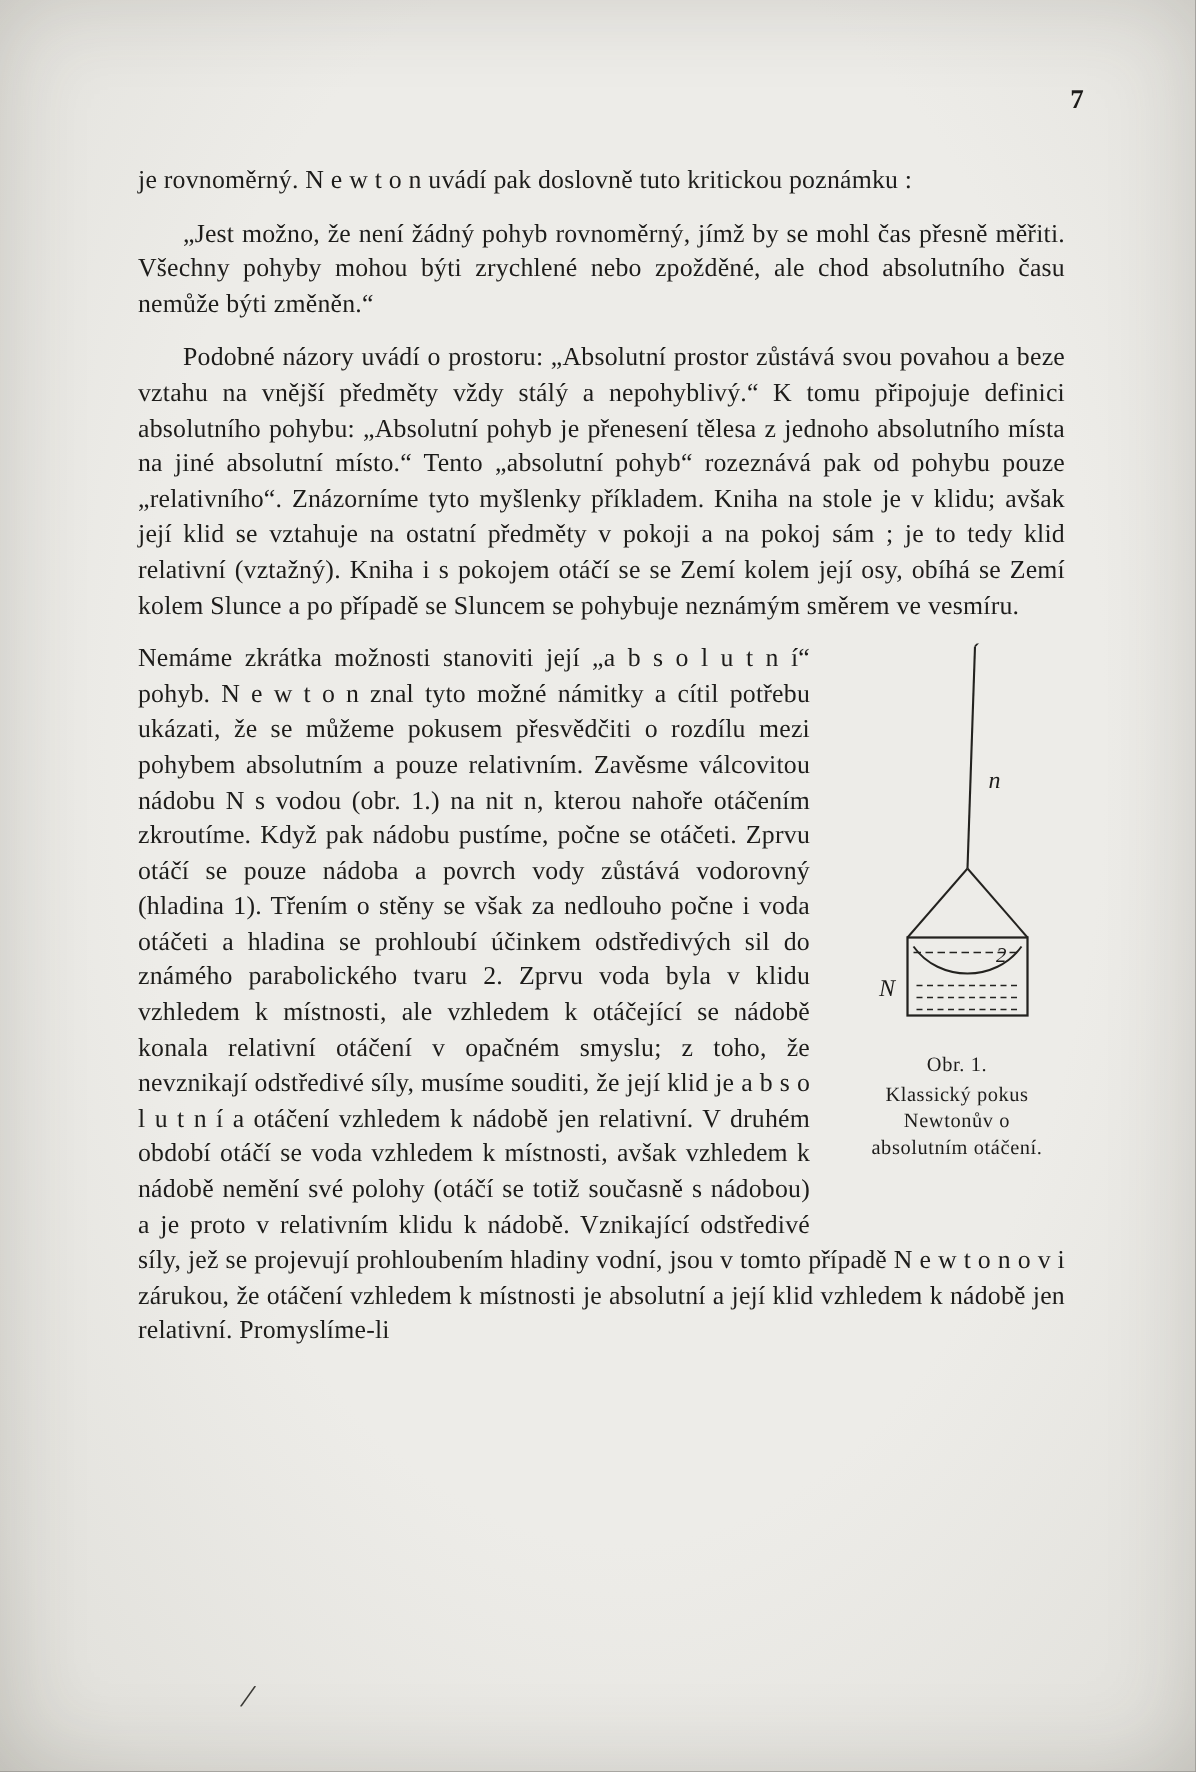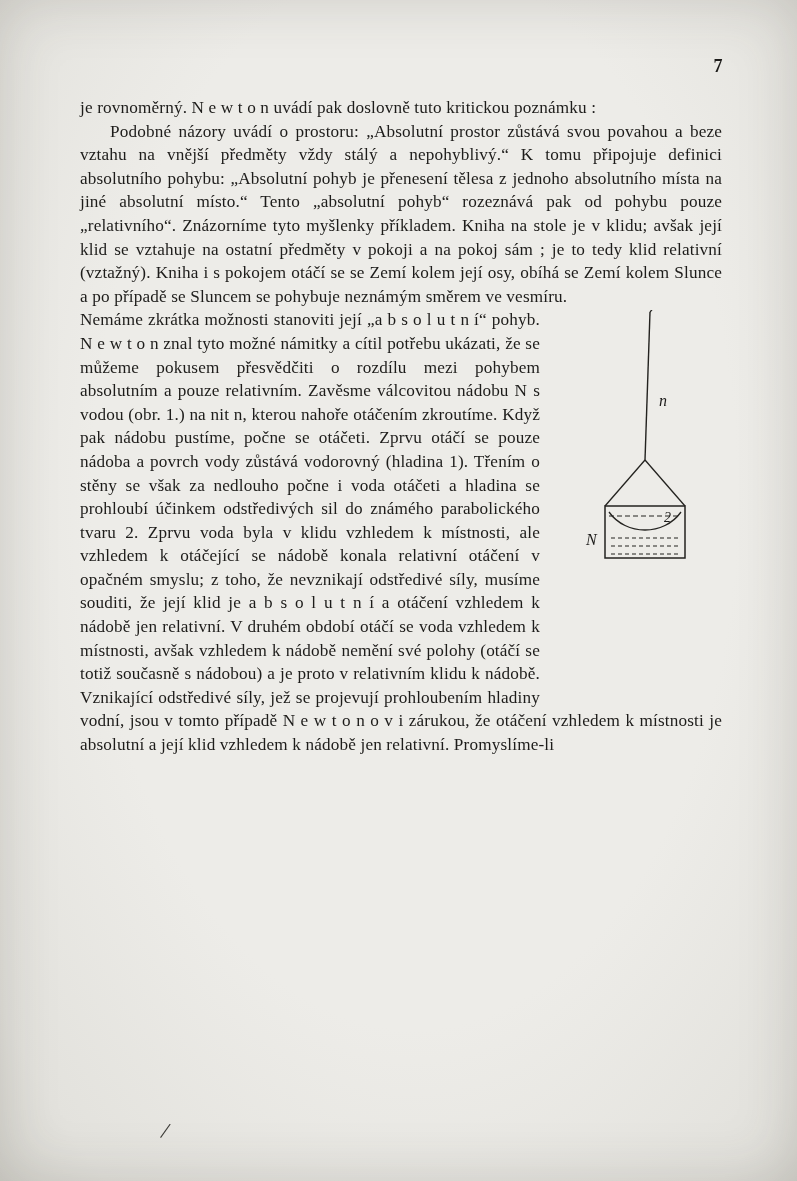--- a/index.html
+++ b/index.html
@@ -15,21 +15,21 @@
   }
   .page-number{
     position:absolute;top:56px;right:74px;
     font-size:18px;font-weight:700;letter-spacing:.5px;
   }
   .text-block{
     position:absolute;top:96px;left:80px;right:75px;
     font-size:17.2px;line-height:23.6px;
     text-align:justify;letter-spacing:.15px;
   }
-  .text-block p{margin:0;}
+  .text-block p{margin:12px;}
   .indent{text-indent:30px;}
   .figure-float{
     float:right;
     width:168px;
     height:378px;
     margin:2px 0 6px 14px;
     text-align:center;
   }
   .figure-drawing{display:block;margin:0 auto;}
   .figure-caption{
@@ -51,20 +51,21 @@
 <body>
 
 <div class="page">
 
   <div class="page-number">7</div>
 
   <div class="text-block">
 
     <p>je rovnoměrný. N e w t o n uvádí pak doslovně tuto kritickou poznámku :</p>
 
+    <p class="indent">„Jest možno, že není žádný pohyb rovnoměrný, jímž by se mohl čas přesně měřiti. Všechny pohyby mohou býti zrychlené nebo zpožděné, ale chod absolutního času nemůže býti změněn.“</p>
 
 
     <p class="indent">Podobné názory uvádí o prostoru: „Absolutní prostor zůstává svou povahou a beze vztahu na vnější předměty vždy stálý a nepohyblivý.“ K tomu připojuje definici absolutního pohybu: „Absolutní pohyb je přenesení tělesa z jednoho absolutního místa na jiné absolutní místo.“ Tento „absolutní pohyb“ rozeznává pak od pohybu pouze „relativního“. Znázorníme tyto myšlenky příkladem. Kniha na stole je v klidu; avšak její klid se vztahuje na ostatní předměty v pokoji a na pokoj sám ; je to tedy klid relativní (vztažný). Kniha i s pokojem otáčí se se Zemí kolem její osy, obíhá se Zemí kolem Slunce a po případě se Sluncem se pohybuje neznámým směrem ve vesmíru.</p>
 
     <div class="figure-float">
       <svg class="figure-drawing" width="160" height="262" viewBox="0 0 160 262">
 
         <line x1="92" y1="2" x2="87" y2="150" stroke="#23221f" stroke-width="1.4"></line>
         <line x1="92" y1="2" x2="99" y2="-6" stroke="#23221f" stroke-width="1.2"></line>
         <text x="101" y="96" font-size="16">n</text>
@@ -77,20 +78,24 @@
 
         <line x1="51" y1="206" x2="123" y2="206" stroke="#23221f" stroke-width="1" stroke-dasharray="5,3"></line>
 
         <path d="M51,202 C 68,226 106,226 123,202" fill="none" stroke="#23221f" stroke-width="1.3"></path>
         <text x="106" y="212" font-size="14" font-style="normal">2</text>
 
         <line x1="53" y1="228" x2="121" y2="228" stroke="#23221f" stroke-width="1" stroke-dasharray="4,3"></line>
         <line x1="53" y1="236" x2="121" y2="236" stroke="#23221f" stroke-width="1" stroke-dasharray="4,3"></line>
         <line x1="53" y1="244" x2="121" y2="244" stroke="#23221f" stroke-width="1" stroke-dasharray="4,3"></line>
       </svg>
+      <div class="figure-caption">
+        <span class="caption-title">Obr. 1.</span>
+        <span class="caption-text">Klassický pokus Newtonův o absolutním otáčení.</span>
+      </div>
     </div>
 
     <p>Nemáme zkrátka možnosti stanoviti její „a b s o l u t n í“ pohyb. N e w t o n znal tyto možné námitky a cítil potřebu ukázati, že se můžeme pokusem přesvědčiti o rozdílu mezi pohybem absolutním a pouze relativním. Zavěsme válcovitou nádobu N s vodou (obr. 1.) na nit n, kterou nahoře otáčením zkroutíme. Když pak nádobu pustíme, počne se otáčeti. Zprvu otáčí se pouze nádoba a povrch vody zůstává vodorovný (hladina 1). Třením o stěny se však za nedlouho počne i voda otáčeti a hladina se prohloubí účinkem odstředivých sil do známého parabolického tvaru 2. Zprvu voda byla v klidu vzhledem k místnosti, ale vzhledem k otáčející se nádobě konala relativní otáčení v opačném smyslu; z toho, že nevznikají odstředivé síly, musíme souditi, že její klid je a b s o l u t n í a otáčení vzhledem k nádobě jen relativní. V druhém období otáčí se voda vzhledem k místnosti, avšak vzhledem k nádobě nemění své polohy (otáčí se totiž současně s nádobou) a je proto v relativním klidu k nádobě. Vznikající odstředivé síly, jež se projevují prohloubením hladiny vodní, jsou v tomto případě N e w t o n o v i zárukou, že otáčení vzhledem k místnosti je absolutní a její klid vzhledem k nádobě jen relativní. Promyslíme-li</p>
 
   </div>
 
   <div class="scan-artifact">/</div>
 
 </div>
 

